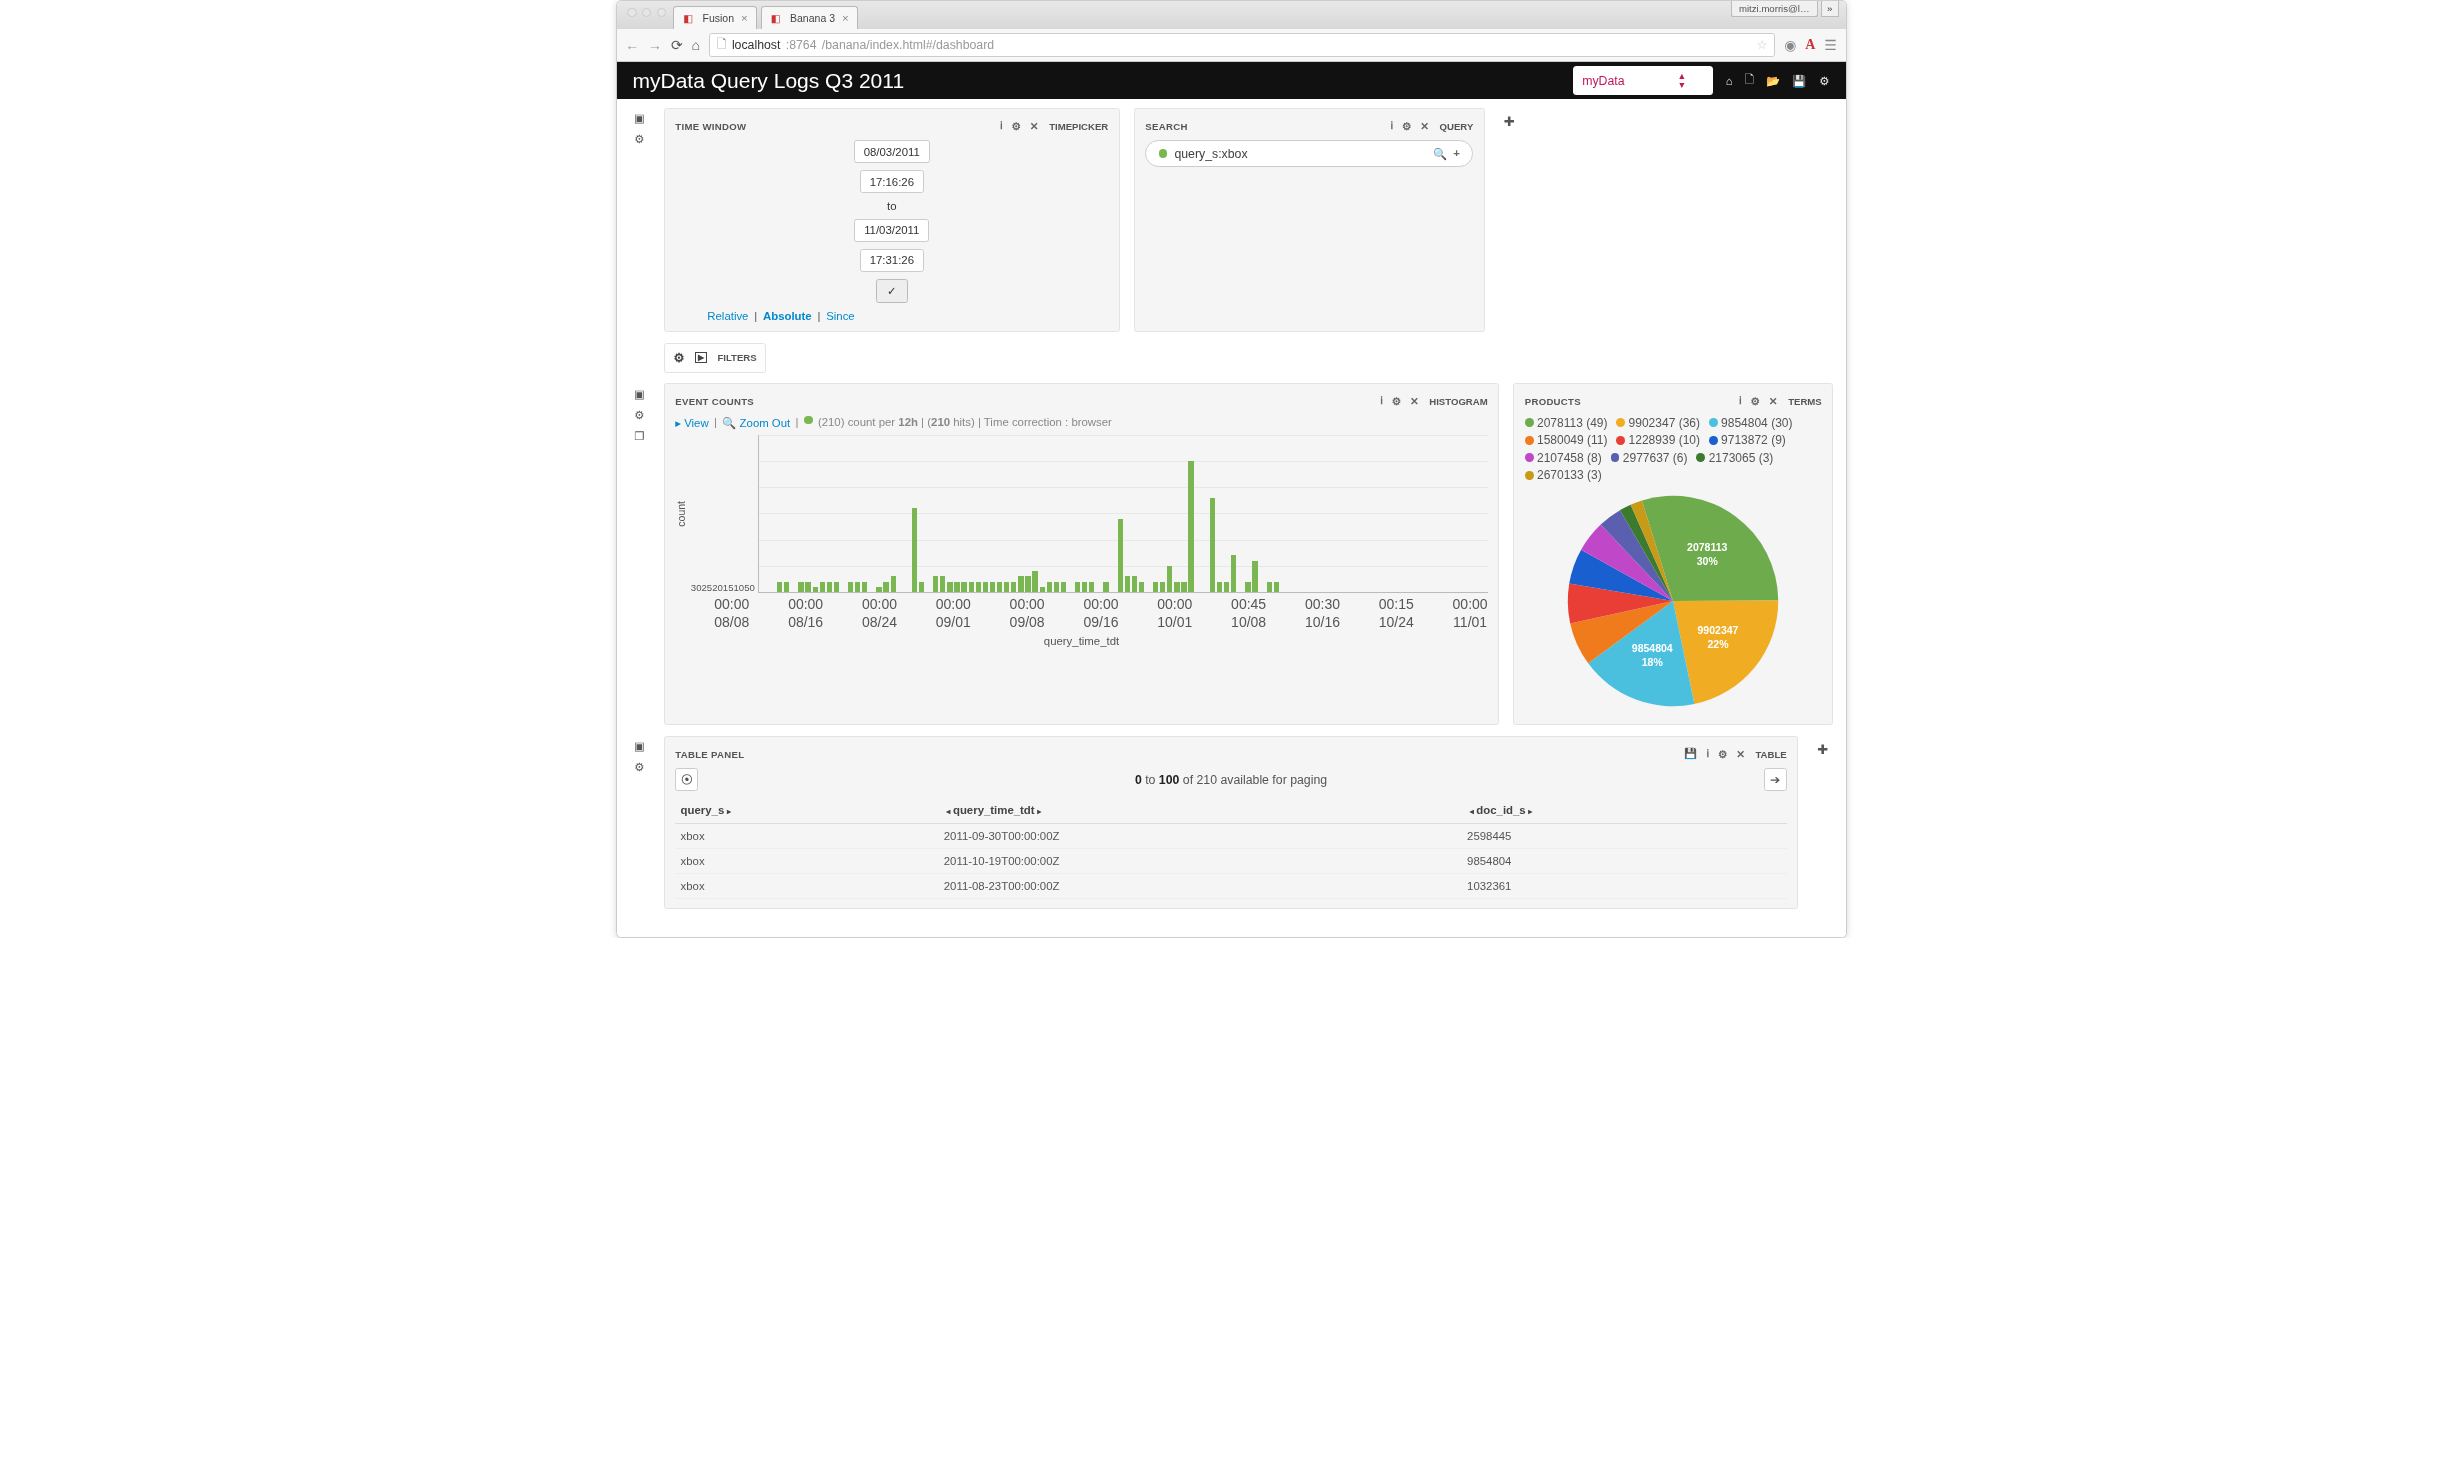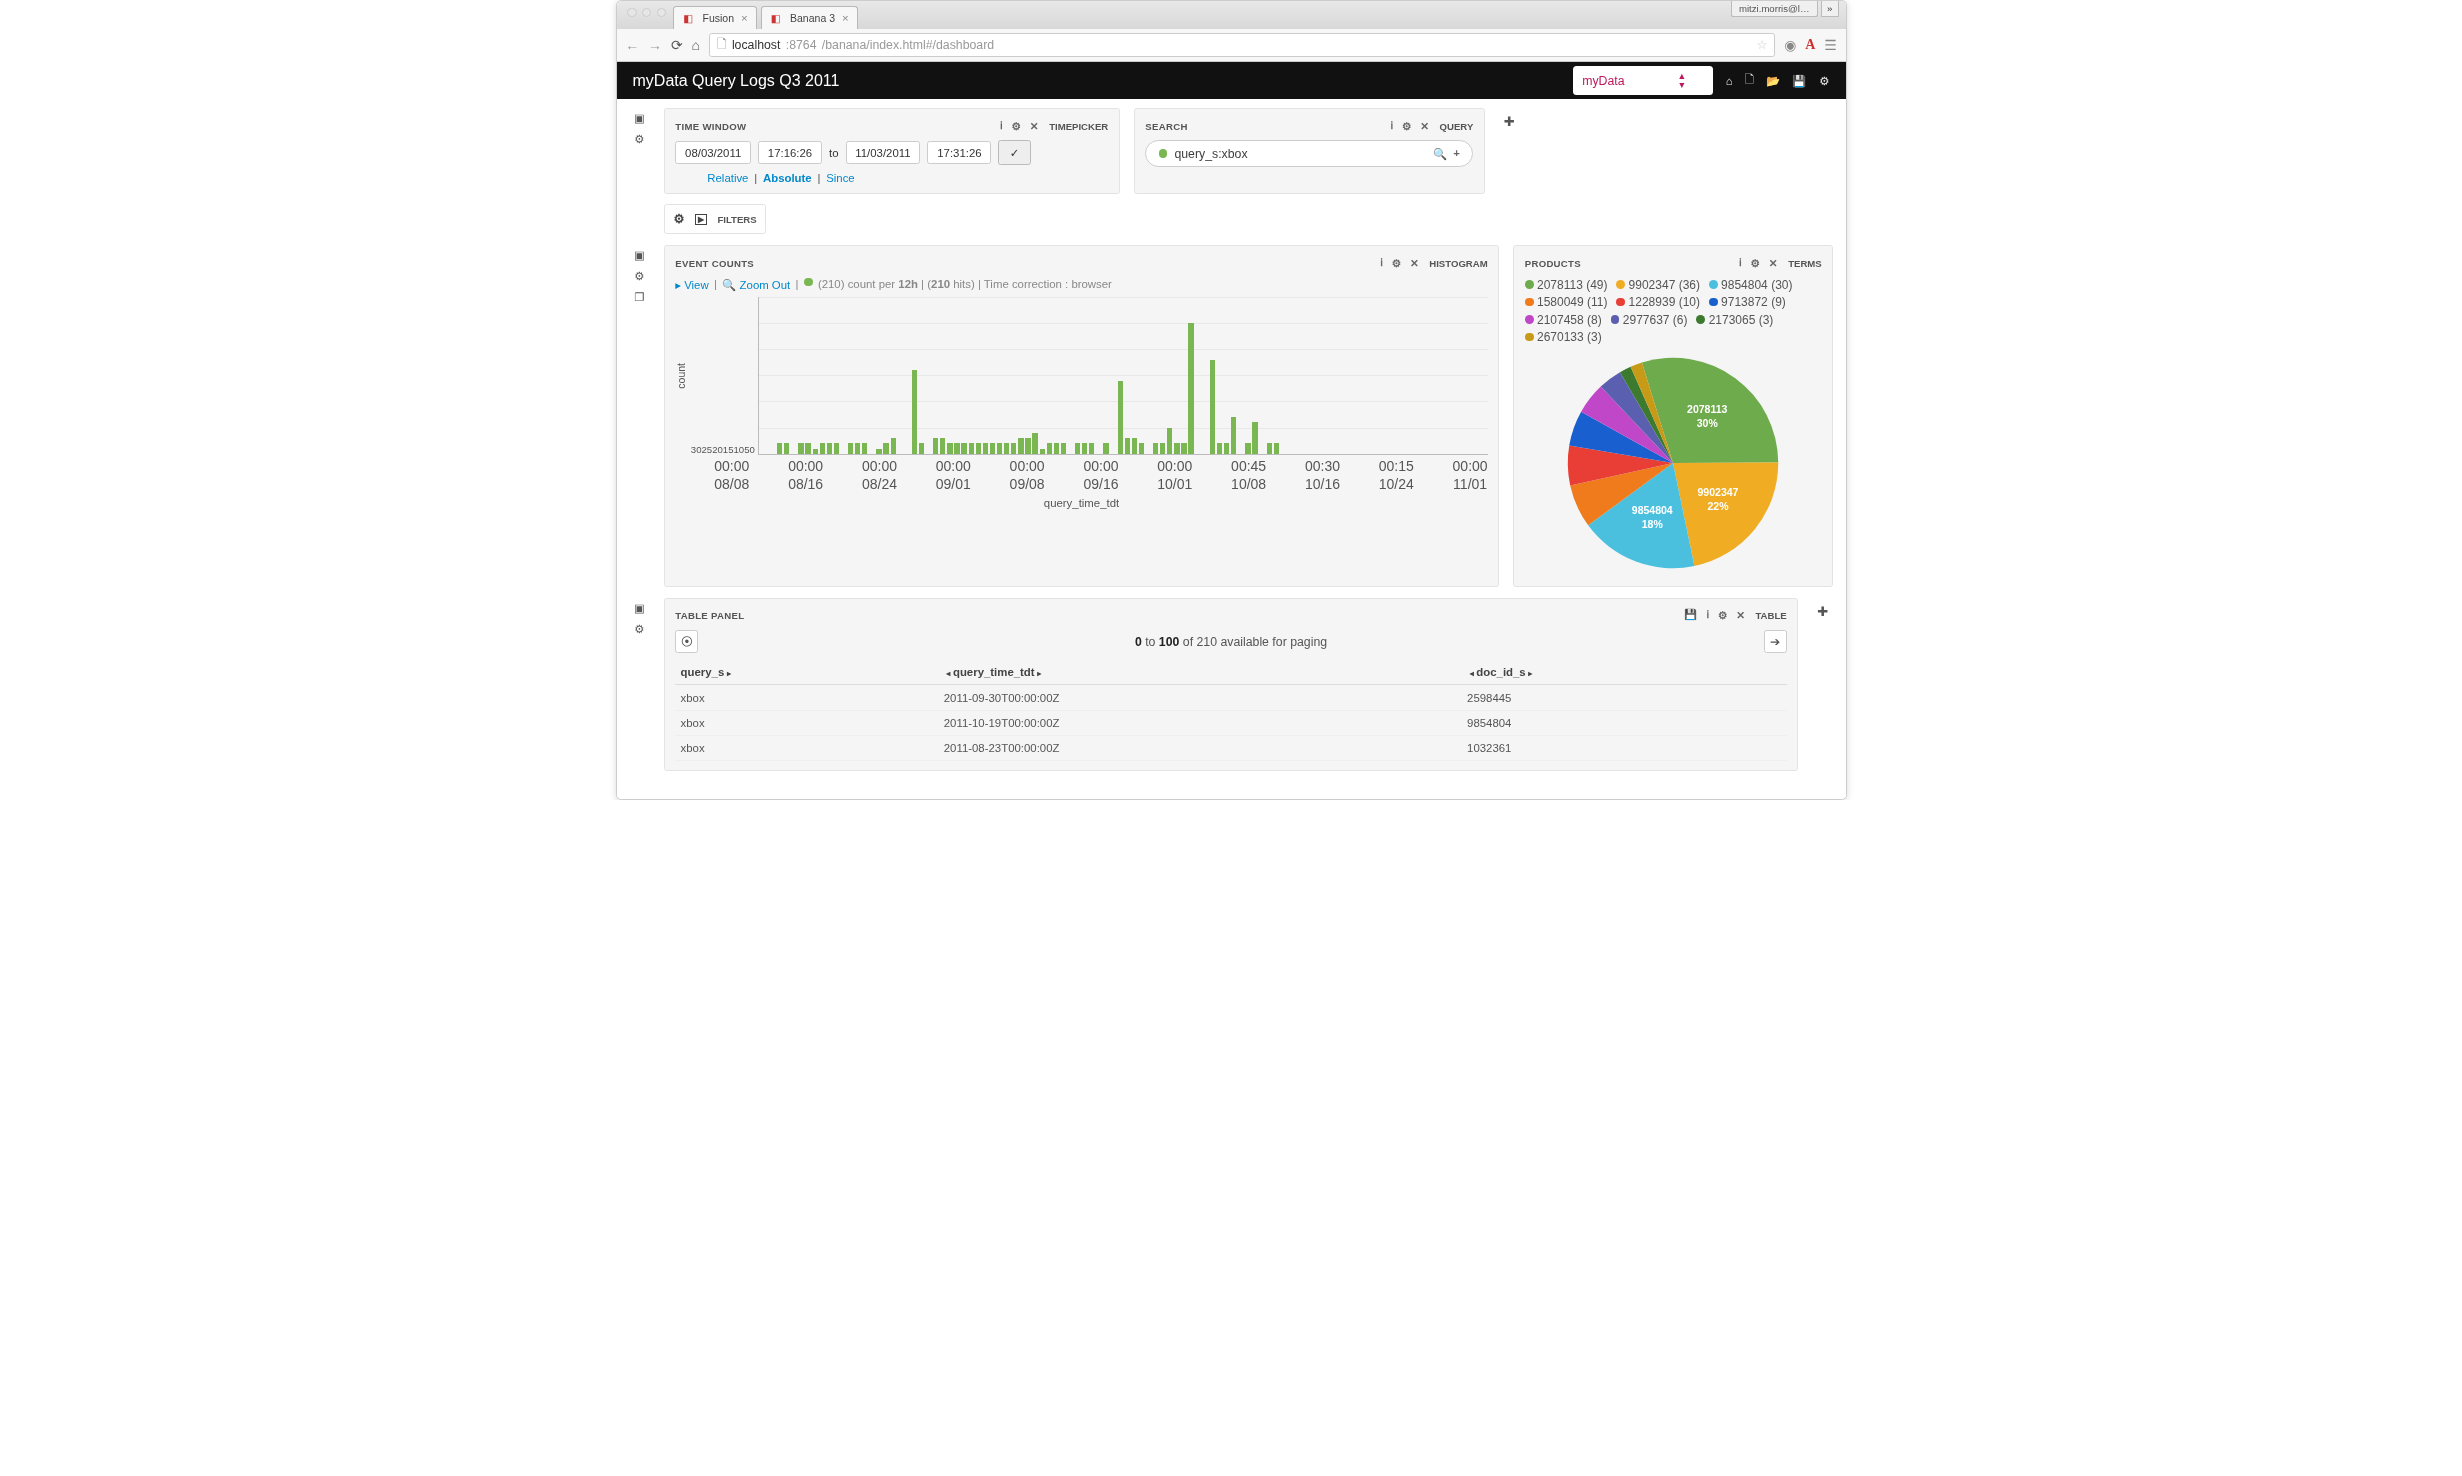--- a/index.html
+++ b/index.html
@@ -19,39 +19,39 @@
 .chrome-toolbar { background:#f7f7f7; border-bottom:0.9px solid #ccc; height:33px; display:flex; align-items:center; padding:0 8.8px; gap:8.8px;}
 .nav-btn { color:#999; font-size:14px; cursor:pointer;}
 .nav-btn.active{color:#555;}
 .urlbar { flex:1; background:#fff; border:0.9px solid #ccc; border-radius:2.6px; height:24.6px; display:flex; align-items:center; padding:0 7px; font-size:12.3px; color:#333; gap:5.3px;}
 .url-muted{color:#999;}
 .url-star{margin-left:auto;color:#ccc;}
 .tool-icon{color:#888; font-size:14px;}
 .tool-red{color:#c33;}
 
 .app-header { background:#111; color:#fff; height:37px; display:flex; align-items:center; padding:0 16px;}
-.app-title{font-size:16px; font-weight:300;}
+.app-title{font-size:21px; font-weight:300;}
 .header-right{margin-left:auto; display:flex; align-items:center; gap:12.3px;}
 .collection-select{background:#fff; color:#be185d; border-radius:3.5px; padding:5.3px 8.8px; display:flex; align-items:center; gap:53px; min-width:140px; font-size:12.3px;}
 .collection-caret{font-size:8.8px;line-height:1;}
 .hdr-icon{color:#eee; cursor:pointer;}
 
 .dashboard{padding:8.8px 12.3px 17.5px; background:#fff;}
 .row{display:flex; gap:14px; margin-bottom:10.5px;}
 .side-gutter{width:21px; display:flex; flex-direction:column; gap:7px; align-items:center; padding-top:3.5px; color:#555;}
 .gutter-ico{font-size:11.4px; cursor:pointer;}
 
 .panel{background:#f5f5f5; border:0.9px solid #e3e3e3; border-radius:2.6px; padding:8.8px 10.5px;}
 .panel-hdr{display:flex; align-items:flex-end; font-size:9.6px; font-weight:bold; color:#555; text-transform:uppercase; margin-bottom:8.8px;}
 .panel-hdr .title{letter-spacing:0.3px;}
 .panel-hdr .spacer{flex:1;}
 .panel-hdr .picon{margin-left:8.8px; color:#666; cursor:pointer; font-size:10.5px;}
 .panel-hdr .ptype{margin-left:10.5px; font-weight:bold;}
 
-.timepicker-body{display:flex; align-items:center; gap:7px;}
+.timepicker-body{display:flex; align-items:center; gap:7px;flex-direction:column;}
 .tbox{background:#fff; border:0.9px solid #ccc; border-radius:2.6px; padding:4.4px 8.8px; font-size:11.4px;}
 .tbtn{background:#eee; border:0.9px solid #bbb; border-radius:2.6px; padding:4.4px 10.5px; cursor:pointer;}
 .tp-modes{margin-top:7px; font-size:11.4px; color:#08c;margin-left:32px;}
 .tp-modes .sep{color:#555; padding:0 2.6px;}
 .tp-modes .bold{font-weight:bold;}
 
 .search-pill{background:#fff; border:0.9px solid #ccc; border-radius:16px; padding:5.3px 12.3px; display:flex; align-items:center; gap:7px;}
 .dot-g{width:8.8px;height:8.8px;border-radius:50%;background:#7ab651; display:inline-block;}
 .search-text{font-size:12.3px; color:#404040;}
 .search-actions{margin-left:auto; display:flex; gap:5.3px; color:#666;}

